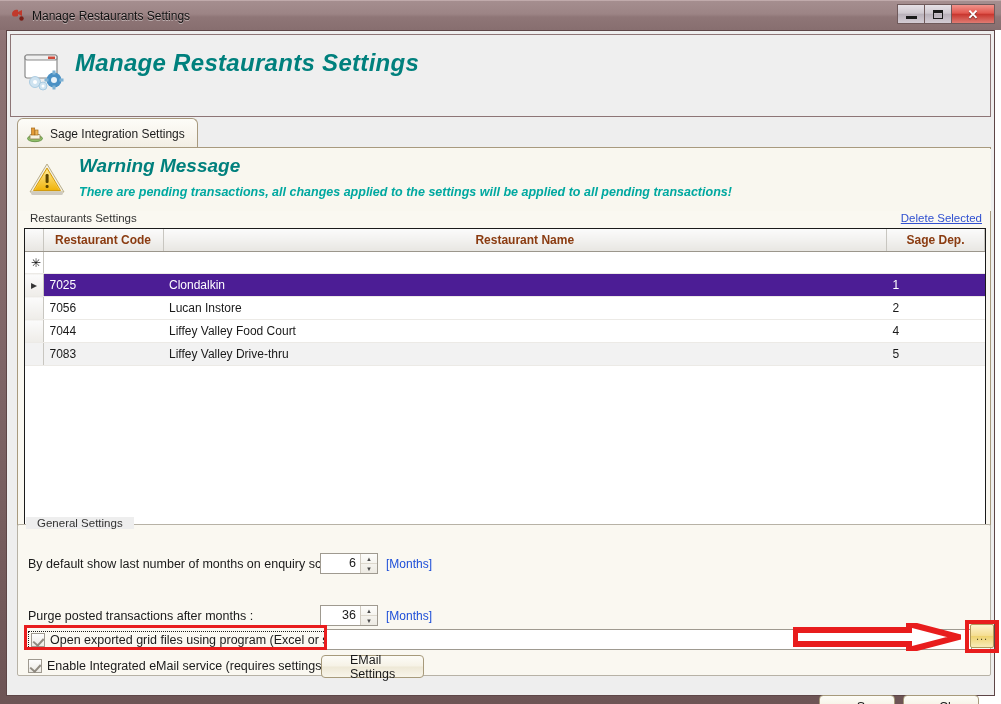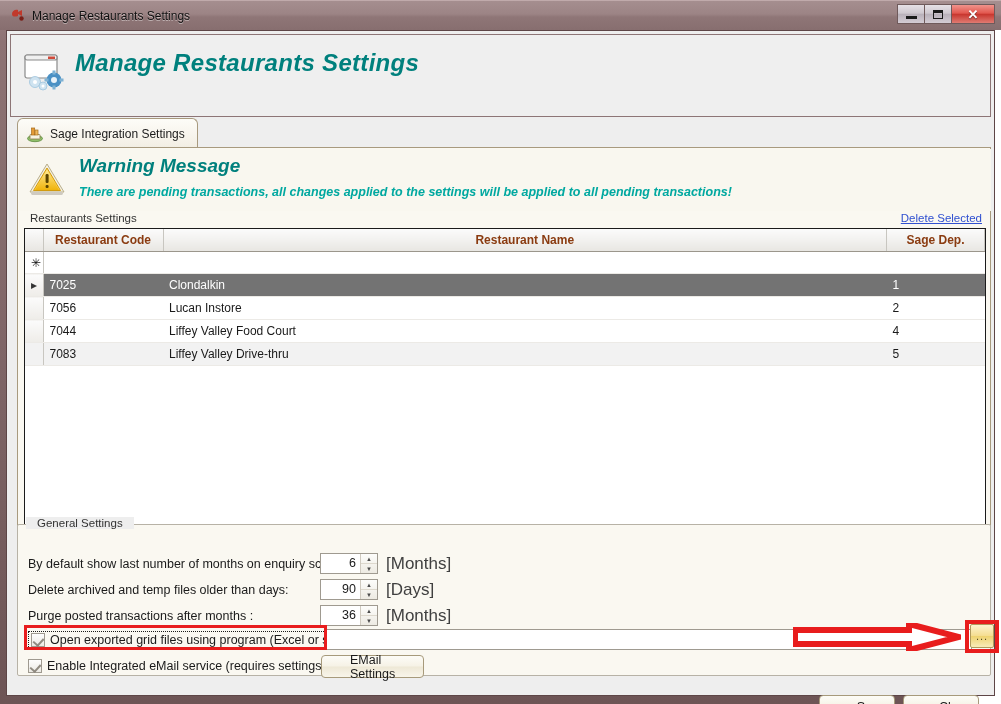--- a/index.html
+++ b/index.html
@@ -179,21 +179,21 @@
   }
   td.rowhdr {
     width: 18px; padding: 0;
     text-align: center;
     background: linear-gradient(to bottom,#fbfbfb,#eeece8);
     border-right: 1px solid #c8c6c0;
     color: #333; font-size: 12px;
   }
   tr.newrow td { height: 22px; background: #ffffff; }
   tr.alt td { background: #f2f2f2; }
-  tr.sel td { background: #737373; color: #ffffff; }
+  tr.sel td { background: #4c1d95; color: #ffffff; }
   tr.sel td.rowhdr { background: linear-gradient(to bottom,#fbfbfb,#eeece8); color:#333; }
   td.col-code { width: 120px; }
   td.col-name { width: auto; }
   td.col-dep  { width: 98px; }
   th.col-code { width: 120px; }
   th.col-dep  { width: 98px; }
   #gs {
     position: absolute; left: 10px; top: 493px;
     width: 974px; height: 152px;
     border: 1px solid #b7b2a6;
@@ -229,21 +229,21 @@
     width: 17px;
     border-left: 1px solid #cfcac0;
     display: flex; flex-direction: column;
     background: linear-gradient(to bottom,#fdfdfb,#edeae2);
   }
   .spinbox .arrows span {
     flex: 1; display: flex; align-items: center; justify-content: center;
     font-size: 6px; color: #4a4a4a; line-height: 1;
   }
   .spinbox .arrows span:first-child { border-bottom: 1px solid #ddd8cd; }
-  .unit { font-size: 17px; color: #404040; }
+  .unit { font-size: 12px; color: #1d4ed8; }
 
   .cbx {
     display: inline-block;
     width: 14px; height: 14px;
     border: 1px solid #9f9a90;
     background: linear-gradient(to bottom,#fdfdfd,#eceae4);
     position: relative;
     margin-right: 5px;
     flex: none;
   }
@@ -469,31 +469,20 @@
         <span class="spinbox">
           <span class="sv">6</span>
           <span class="arrows">
             <span>▲</span>
             <span>▼</span>
           </span>
         </span>
         <span class="unit">[Months]</span>
       </div>
 
-      <div class="gs-row" style="top:54px;">
-        <span class="gs-label" style="width:292px;">Delete archived and temp files older than days:</span>
-        <span class="spinbox">
-          <span class="sv">90</span>
-          <span class="arrows">
-            <span>▲</span>
-            <span>▼</span>
-          </span>
-        </span>
-        <span class="unit">[Days]</span>
-      </div>
 
       <div class="gs-row" style="top:80px;">
         <span class="gs-label" style="width:292px;">Purge posted transactions after months :</span>
         <span class="spinbox">
           <span class="sv">36</span>
           <span class="arrows">
             <span>▲</span>
             <span>▼</span>
           </span>
         </span>

